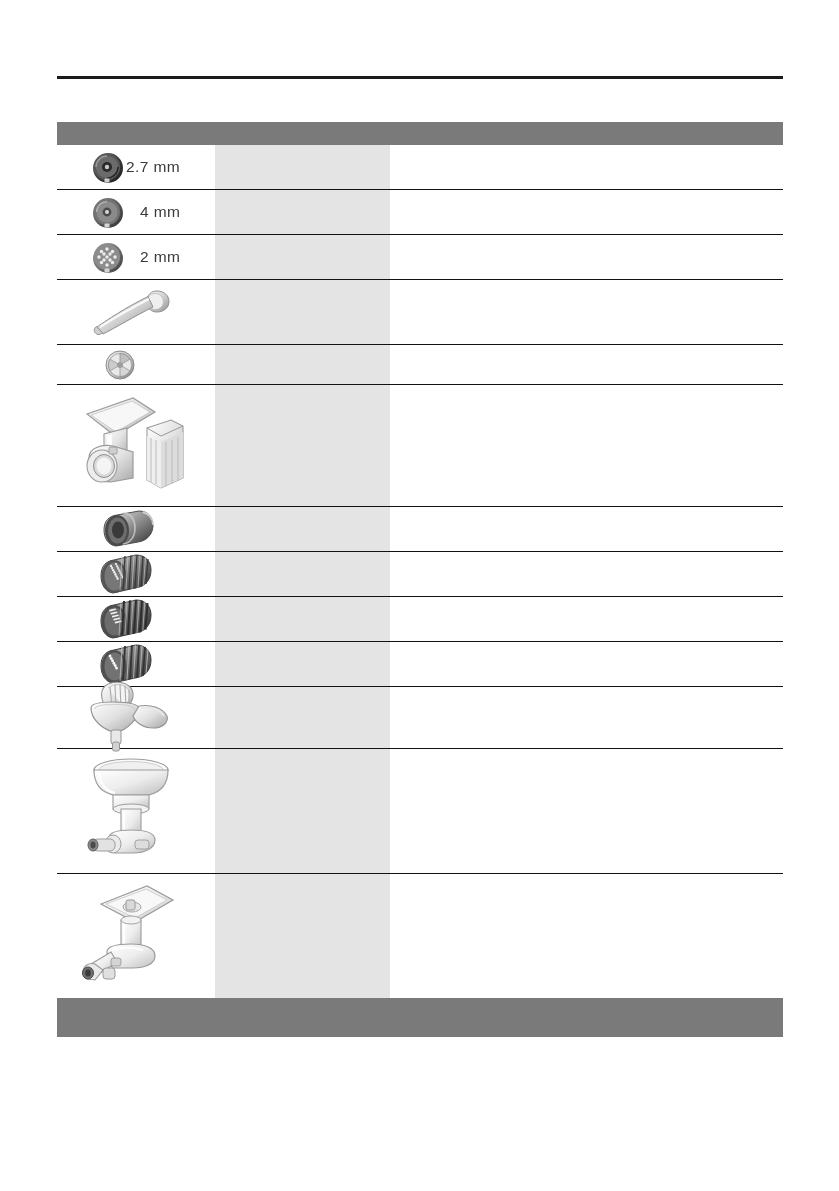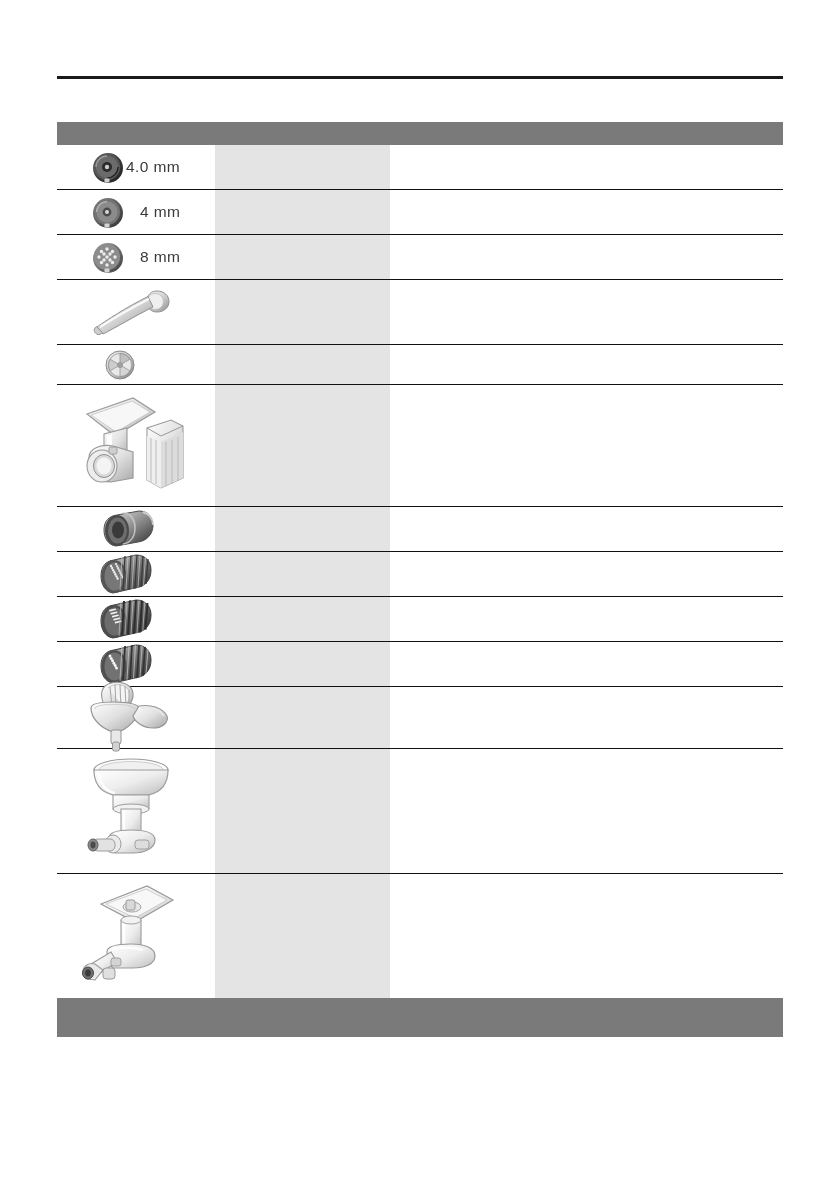--- a/index.html
+++ b/index.html
@@ -100,21 +100,21 @@
                 <ellipse cx="20" cy="20" rx="15" ry="15" fill="url(#gdf)"></ellipse>
                 <ellipse cx="19" cy="19" rx="13.2" ry="13.2" fill="#585858"></ellipse>
                 <ellipse cx="19" cy="19" rx="11" ry="11" fill="#6b6b6b"></ellipse>
                 <ellipse cx="19" cy="19" rx="5" ry="5" fill="#2a2a2a"></ellipse>
                 <ellipse cx="19" cy="19" rx="2.2" ry="2.2" fill="#c9c9c9"></ellipse>
                 <path d="M8 19a11 11 0 0 1 11-11" fill="none" stroke="#9a9a9a" stroke-width="1.4"></path>
                 <path d="M30 19a11 11 0 0 1-11 11" fill="none" stroke="#262626" stroke-width="1.4"></path>
                 <rect x="16.5" y="30.5" width="5" height="4" rx="1" fill="#cfcfcf"></rect>
               </svg>
             </span>
-            <span class="cell-label lab-a">4.0 mm</span>
+            <span class="cell-label lab-a">2.7 mm</span>
           </div>
           <div class="cell-mid"></div>
           <div class="cell-desc"></div>
         </div>
         <div class="row" style="height: 45px;">
           <div class="cell-img">
             <span class="art" style="margin-left: 31px;">
               <svg width="40" height="38" viewBox="0 0 40 38">
                 <defs>
                   <linearGradient id="gdm" x1="0" y1="0" x2="1" y2="1">
@@ -159,21 +159,21 @@
                 <ellipse cx="13.5" cy="24.5" rx="1.7" ry="1.7" fill="#ededed"></ellipse>
                 <ellipse cx="24.5" cy="24.5" rx="1.7" ry="1.7" fill="#ededed"></ellipse>
                 <ellipse cx="19" cy="27" rx="1.7" ry="1.7" fill="#ededed"></ellipse>
                 <ellipse cx="16" cy="16" rx="1.7" ry="1.7" fill="#ededed"></ellipse>
                 <ellipse cx="22" cy="16" rx="1.7" ry="1.7" fill="#ededed"></ellipse>
                 <ellipse cx="16" cy="22" rx="1.7" ry="1.7" fill="#ededed"></ellipse>
                 <ellipse cx="22" cy="22" rx="1.7" ry="1.7" fill="#ededed"></ellipse>
                 <rect x="16.5" y="30.5" width="5" height="4" rx="1" fill="#d5d5d5"></rect>
               </svg>
             </span>
-            <span class="cell-label lab-b">8 mm</span>
+            <span class="cell-label lab-b">2 mm</span>
           </div>
           <div class="cell-mid"></div>
           <div class="cell-desc"></div>
         </div>
         <div class="row" style="height: 65px;">
           <div class="cell-img">
             <span class="art" style="margin-left: 28px;">
               <svg width="92" height="58" viewBox="0 0 92 58">
                 <defs>
                   <linearGradient id="ssn" x1="0" y1="0" x2="1" y2="1">

